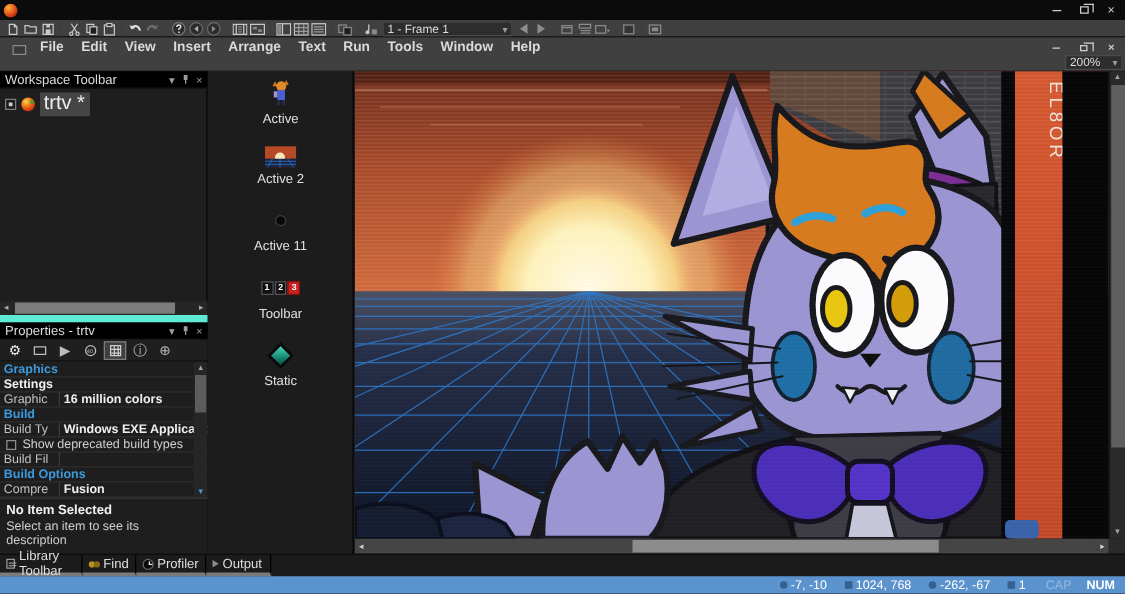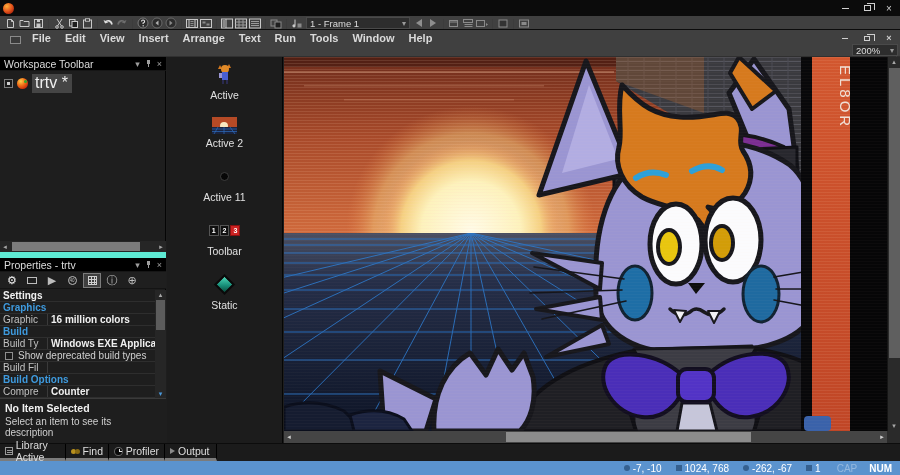--- a/index.html
+++ b/index.html
@@ -467,25 +467,25 @@
               <span class="mini-circle">40</span>
             </div>
           <div class="ptab sel">
               <span class="mini-grid"></span>
             </div>
           <div class="ptab">ⓘ</div>
           <div class="ptab">⊕</div>
         </div>
 
         <div id="prop-grid">
+          <div class="prow sect">
+              <span>Graphics</span>
+            </div>
           <div class="prow hdr">
               <span>Settings</span>
-            </div>
-          <div class="prow sect">
-              <span>Graphics</span>
             </div>
           <div class="prow">
             <span class="plabel">Graphic</span>
             <span class="pvalue">16 million colors</span>
           </div>
           <div class="prow sect">
               <span>Build</span>
             </div>
           <div class="prow">
             <span class="plabel">Build Ty</span>
@@ -497,21 +497,21 @@
           </div>
           <div class="prow">
             <span class="plabel">Build Fil</span>
             <span class="pvalue"></span>
           </div>
           <div class="prow sect">
               <span>Build Options</span>
             </div>
           <div class="prow">
             <span class="plabel">Compre</span>
-            <span class="pvalue">Counter</span>
+            <span class="pvalue">Fusion</span>
           </div>
         </div>
         <div id="prop-vscroll">
           <div class="arr">▴</div>
           <div class="thumb"></div>
           <div class="arr down">▾</div>
         </div>
 
         <div id="prop-desc">
           <div class="t">No Item Selected</div>
@@ -692,21 +692,21 @@
           </span>
         <span class="arr">▸</span>
       </div>
       <div id="cv-corner"></div>
     </div>
   </div>
 
   <div id="bottom-tabs">
     <div class="btab" style="width:66px">
       <span class="btab-ico listico"></span>
-      <span>Library Active</span>
+      <span>Library Toolbar</span>
     </div>
     <div class="btab" style="width:43px">
       <span class="btab-ico binoc"></span>
       <span>Find</span>
     </div>
     <div class="btab" style="width:56px">
       <span class="btab-ico clock"></span>
       <span>Profiler</span>
     </div>
     <div class="btab" style="width:52px">

